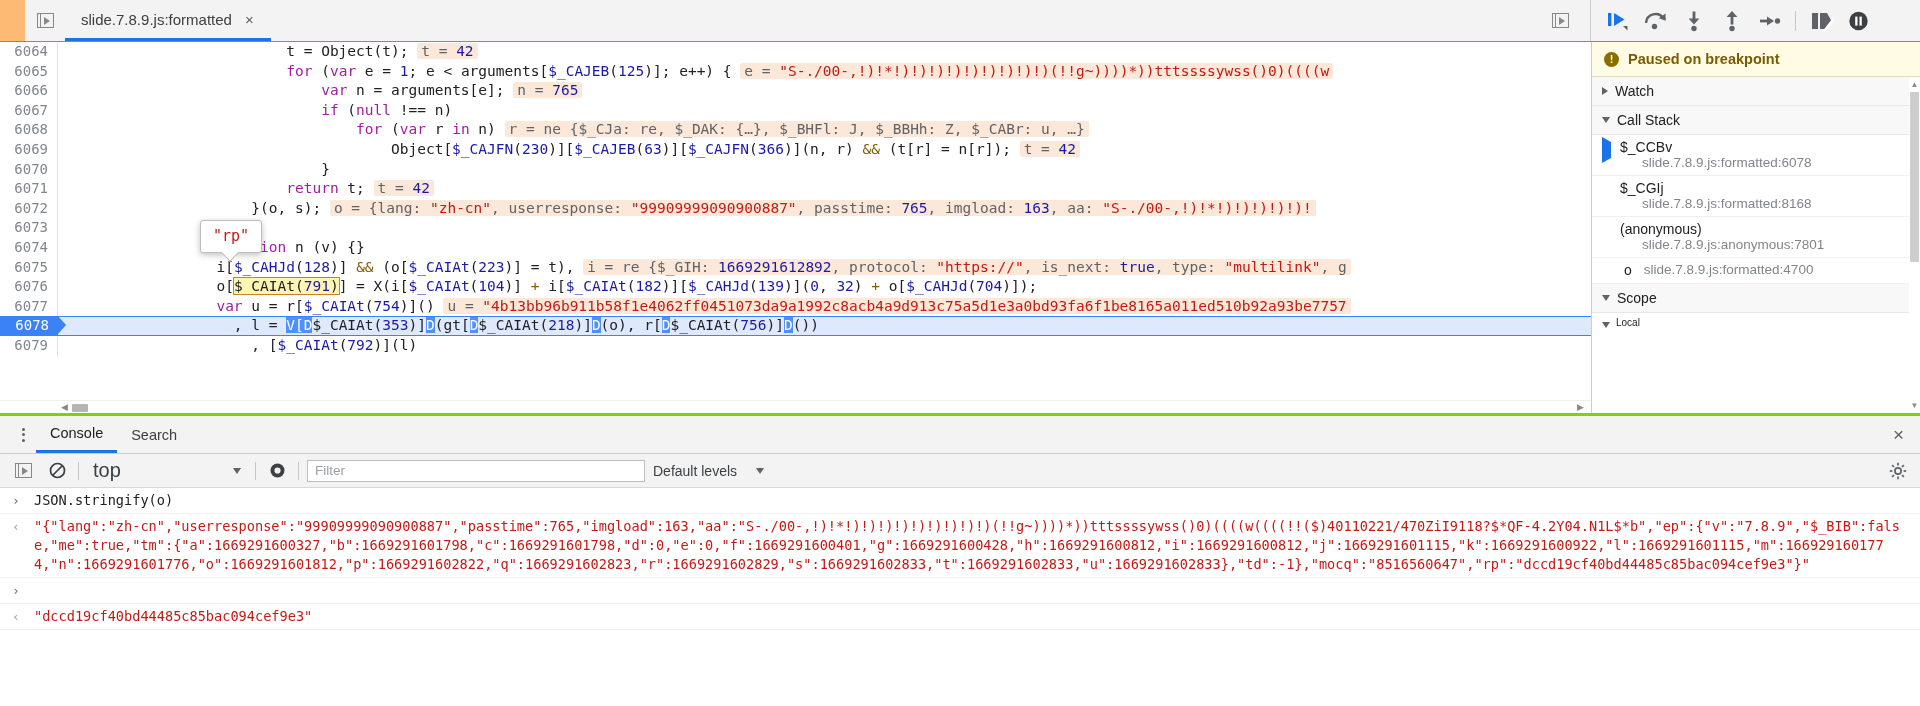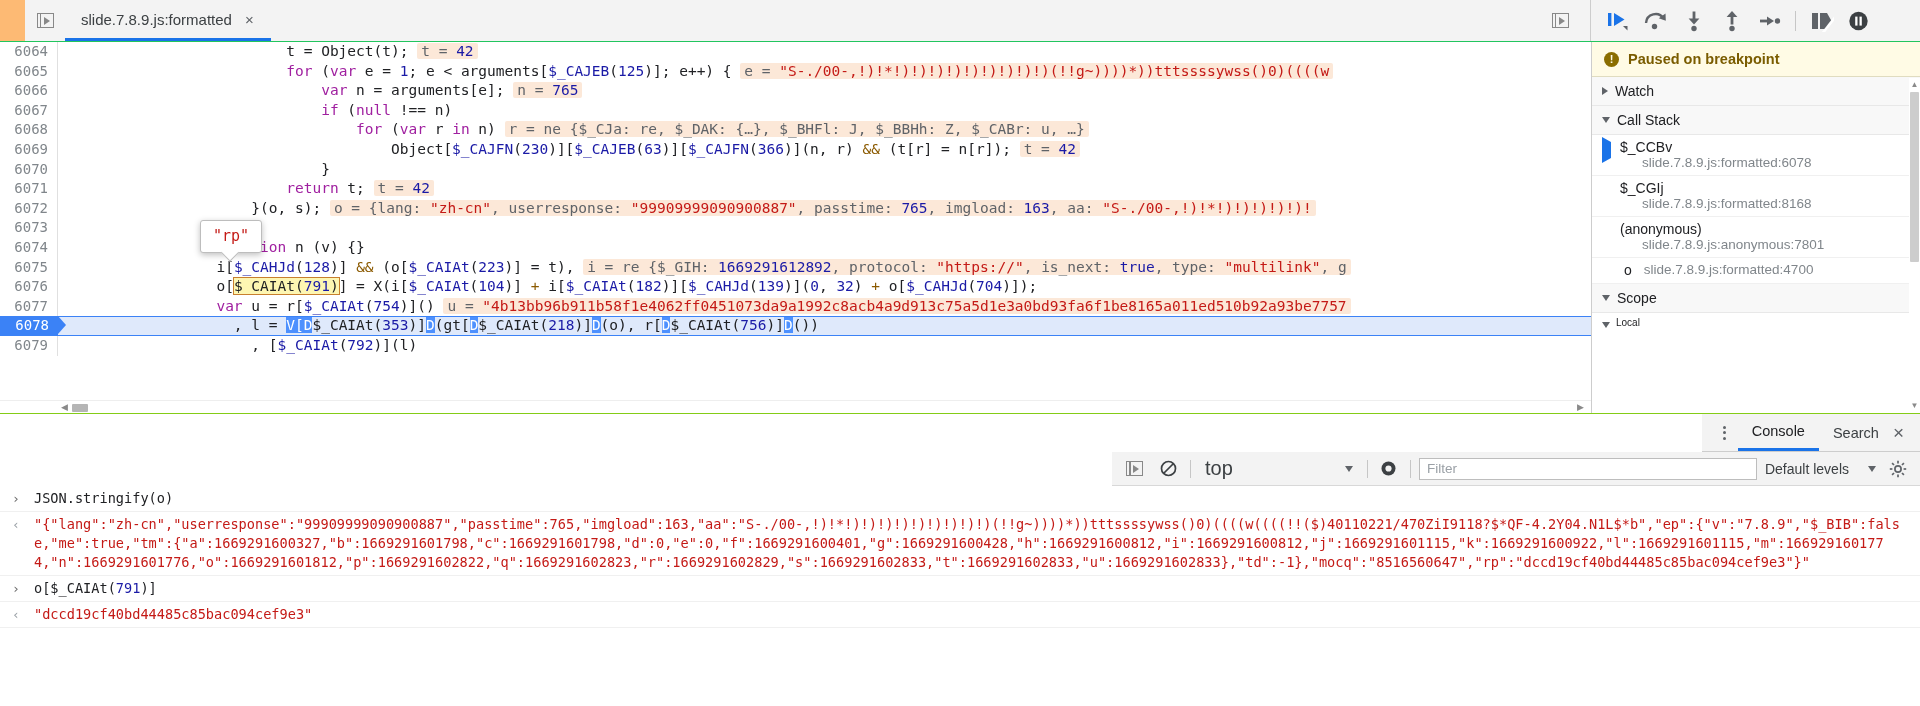--- a/index.html
+++ b/index.html
@@ -148,21 +148,21 @@
   .sb-vscroll { position: absolute; right: 0; top: 36px; bottom: 0; width: 11px;
                 background: #fff; }
   .sb-vscroll .up, .sb-vscroll .dn { position: absolute; left: 1px; width: 9px; height: 10px;
                 color: #8a8a8a; font-size: 8px; text-align: center; line-height: 10px; }
   .sb-vscroll .up { top: 2px; } .sb-vscroll .dn { bottom: 2px; }
   .sb-vscroll .thumb { position: absolute; left: 1px; top: 14px; width: 9px; height: 170px;
                 background: #cdcdcd; border-radius: 1px; }
 
   
   .drawer { flex: 1 1 auto; display: flex; flex-direction: column; min-height: 0;
-            border-top: 1px solid #84cc16; background: #fff; align-items: flex-end; }
+            border-top: 3px solid #84cc16; background: #fff; }
   .drawer-tabs { flex: 0 0 38px; display: flex; align-items: center; gap: 0;
                  background: #f3f3f3; border-bottom: 1px solid #cdcdcd; padding-left: 10px; }
   .kebab { width: 26px; display: flex; flex-direction: column; align-items: center;
            gap: 2.5px; justify-content: center; height: 100%; }
   .kebab i { width: 3px; height: 3px; background: #5f6368; border-radius: 50%; display: block; }
   .dtab { padding: 0 14px; height: 100%; display: flex; align-items: center;
           font-size: 14.5px; color: #3c4043; }
   .dtab.active { border-bottom: 3px solid #1a73e8; color: #202124; }
   .drawer-close { margin-left: auto; padding-right: 16px; font-size: 19px; color: #5f6368; }
 
@@ -445,21 +445,20 @@
         <div class="c-row plain">
           <span class="c-marker inp">›</span>
           <div class="c-content"><span class="c-expr">JSON.stringify(o)</span></div>
         </div>
         <div class="c-row">
           <span class="c-marker">‹</span>
           <div class="c-content"><span class="c-out">"{"lang":"zh-cn","userresponse":"99909999090900887","passtime":765,"imgload":163,"aa":"S-./00-,!)!*!)!)!)!)!)!)!)!)!)(!!g~))))*))tttssssywss()0)((((w((((!!($)40110221/470ZiI9118?$*QF-4.2Y04.N1L$*b","ep":{"v":"7.8.9","$_BIB":false,"me":true,"tm":{"a":1669291600327,"b":1669291601798,"c":1669291601798,"d":0,"e":0,"f":1669291600401,"g":1669291600428,"h":1669291600812,"i":1669291600812,"j":1669291601115,"k":1669291600922,"l":1669291601115,"m":1669291601774,"n":1669291601776,"o":1669291601812,"p":1669291602822,"q":1669291602823,"r":1669291602829,"s":1669291602833,"t":1669291602833,"u":1669291602833},"td":-1},"mocq":"8516560647","rp":"dccd19cf40bd44485c85bac094cef9e3"}"</span></div>
         </div>
         <div class="c-row plain">
           <span class="c-marker inp">›</span>
-          <div class="c-content"><span class="c-expr">o[$_CAIAt(<span class="n">791</span>)]</span></div>
         </div>
         <div class="c-row">
           <span class="c-marker">‹</span>
           <div class="c-content"><span class="c-out">"dccd19cf40bd44485c85bac094cef9e3"</span></div>
         </div>
       </div>
   </div>
 </div>
 
 </body></html>

